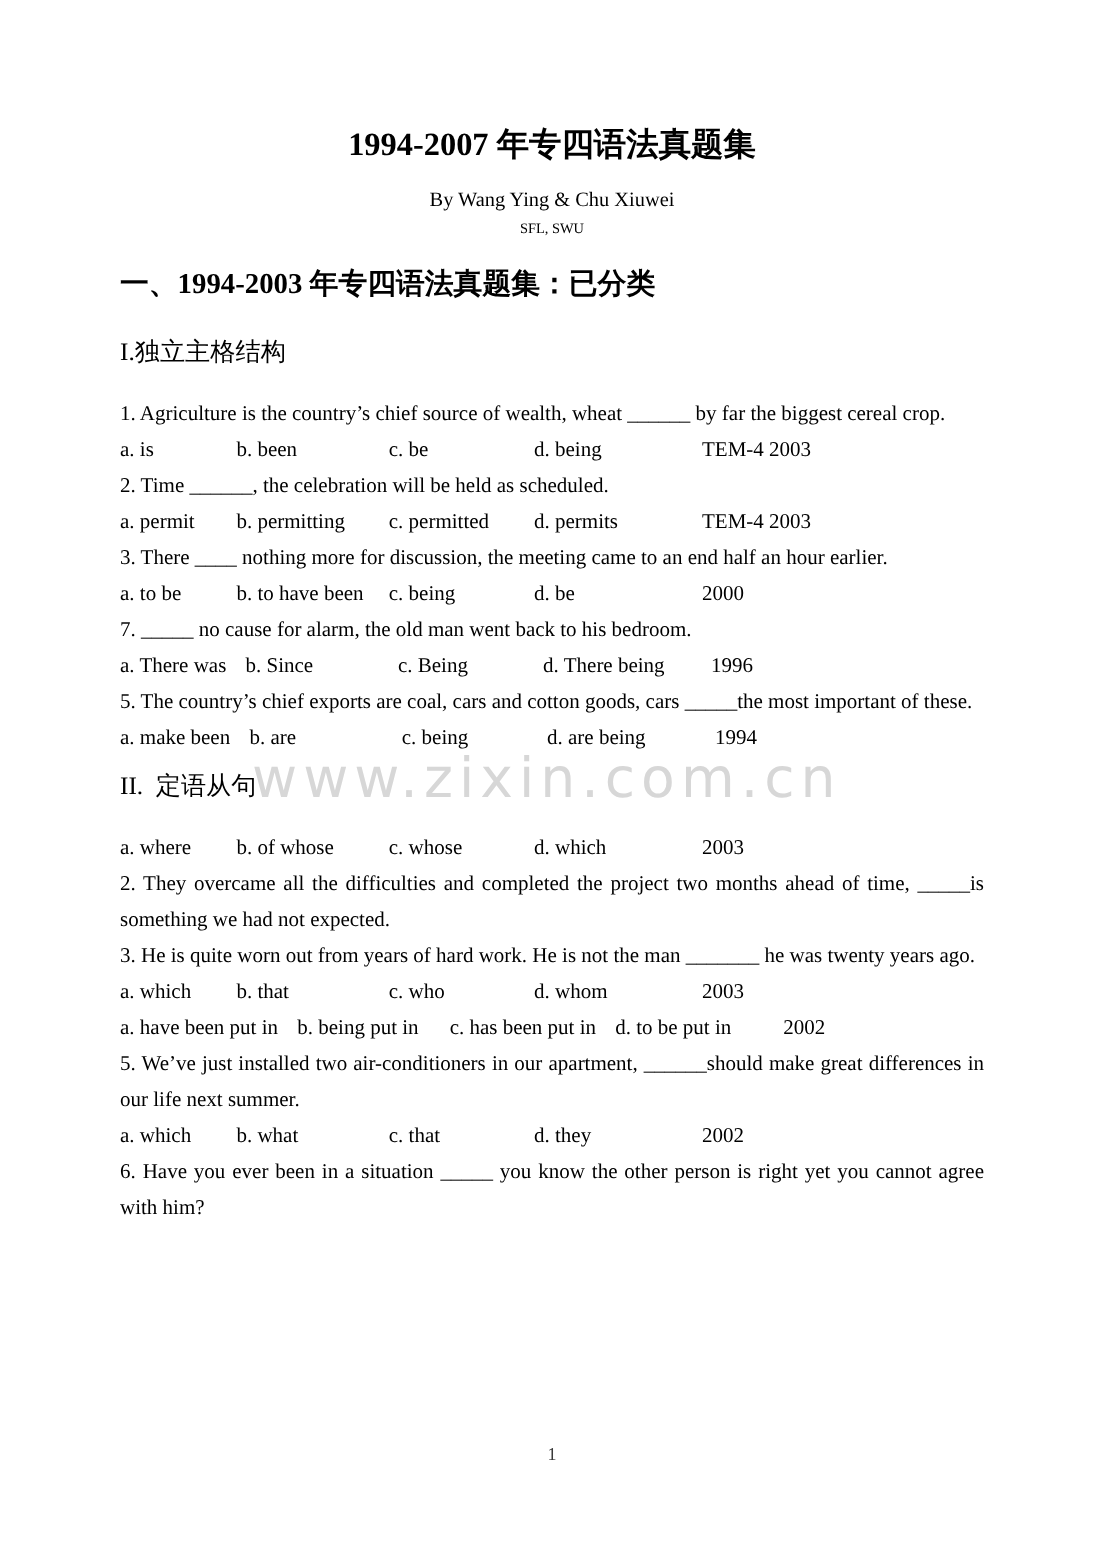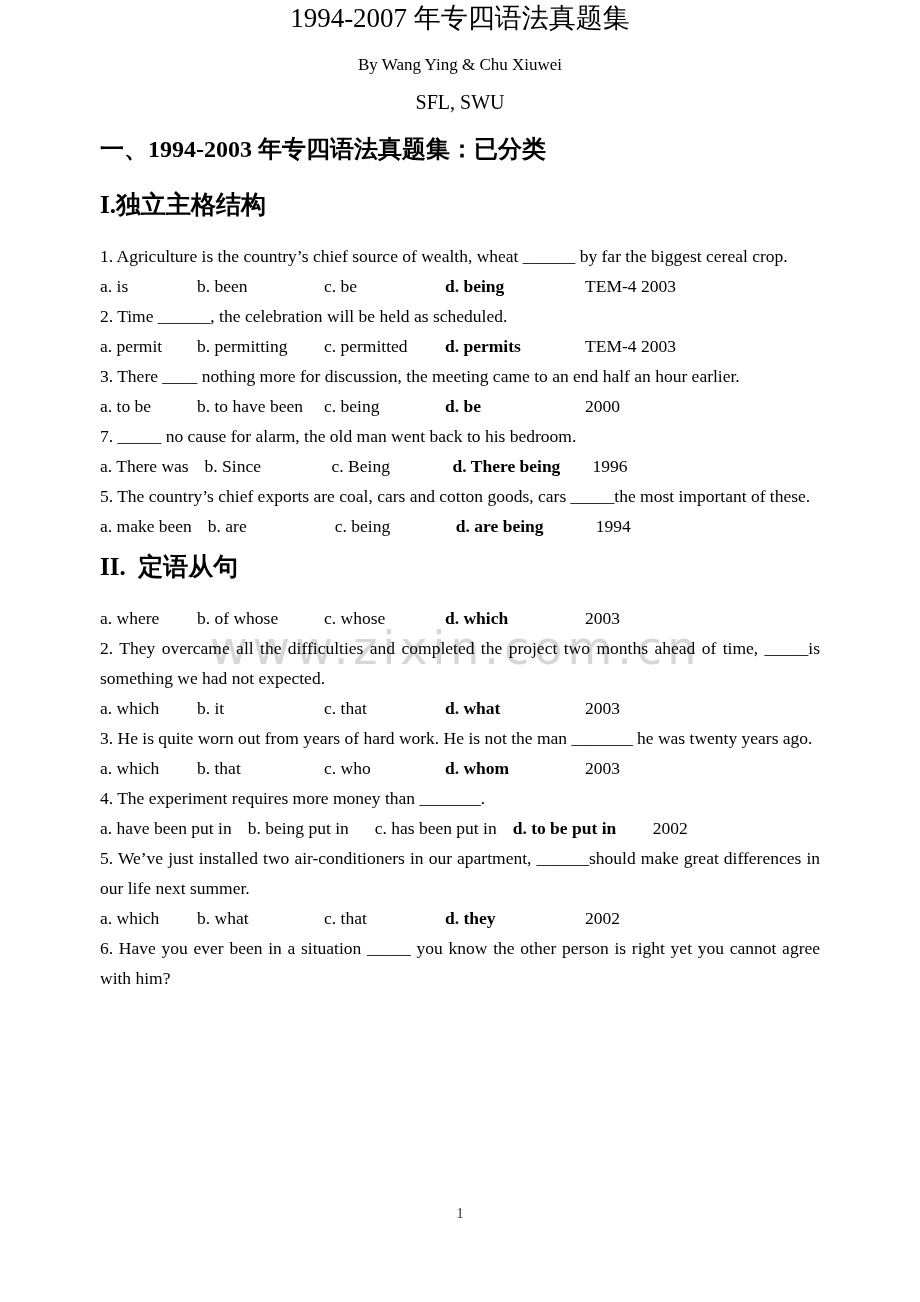--- a/index.html
+++ b/index.html
@@ -35,50 +35,51 @@
   }
   .content {
     position: absolute;
     left: 100px;
     top: 0;
     width: 720px;
     z-index: 1;
   }
   .doc-title {
     margin: 0;
+    padding-top: 102px;
     font-size: 27px;
     line-height: 36px;
-    font-weight: normal;
+    font-weight: bold;
     text-align: center;
     white-space: nowrap;
   }
   .byline {
     margin-top: 18px;
     font-size: 17px;
     line-height: 22px;
     text-align: center;
   }
   .affil {
-    margin-top: 16px;
-    font-size: 20px;
+    margin-top: 2px;
+    font-size: 12px;
     line-height: 21px;
     text-align: center;
   }
   .part-heading {
     margin: 20px 0 0 0;
     font-size: 24px;
     line-height: 32px;
     font-weight: bold;
     white-space: pre-wrap;
   }
   .sec-heading {
     margin: 12px 0 22px 0;
-    font-size: 25px;
+    font-size: 21px;
     line-height: 28px;
-    font-weight: bold;
+    font-weight: normal;
     white-space: pre-wrap;
   }
   #sections > .sec-heading:first-child {
     margin-top: 26px;
   }
   .q-text {
     margin: 0;
     font-size: 17.5px;
     line-height: 30px;
     text-align: justify;
@@ -93,21 +94,21 @@
   }
   .opt {
     display: inline-block;
     box-sizing: border-box;
     padding-right: 16px;
     white-space: nowrap;
   }
   .opt-0 { min-width: 97px; }
   .opt-1 { min-width: 127px; }
   .opt-2 { min-width: 121px; }
-  .opt-3 { min-width: 140px; font-weight: bold; }
+  .opt-3 { min-width: 140px; }
   .year {
     display: inline-block;
     white-space: nowrap;
   }
   .page-number {
     position: absolute;
     top: 1203px;
     left: 0;
     width: 920px;
     text-align: center;
@@ -135,24 +136,22 @@
         <div class="opt-row"><span class="opt opt-0">a. permit</span><span class="opt opt-1">b. permitting</span><span class="opt opt-2">c. permitted</span><span class="opt opt-3">d. permits</span><span class="year">TEM-4 2003</span></div>
         <p class="q-text">3. There ____ nothing more for discussion, the meeting came to an end half an hour earlier.</p>
         <div class="opt-row"><span class="opt opt-0">a. to be</span><span class="opt opt-1">b. to have been</span><span class="opt opt-2">c. being</span><span class="opt opt-3">d. be</span><span class="year">2000</span></div>
         <p class="q-text">7. _____ no cause for alarm, the old man went back to his bedroom.</p>
         <div class="opt-row"><span class="opt opt-0">a. There was</span><span class="opt opt-1">b. Since</span><span class="opt opt-2">c. Being</span><span class="opt opt-3">d. There being</span><span class="year">1996</span></div>
         <p class="q-text">5. The country’s chief exports are coal, cars and cotton goods, cars _____the most important of these.</p>
         <div class="opt-row"><span class="opt opt-0">a. make been</span><span class="opt opt-1">b. are</span><span class="opt opt-2">c. being</span><span class="opt opt-3">d. are being</span><span class="year">1994</span></div>
         <h3 class="sec-heading">II.  定语从句</h3>
         <div class="opt-row"><span class="opt opt-0">a. where</span><span class="opt opt-1">b. of whose</span><span class="opt opt-2">c. whose</span><span class="opt opt-3">d. which</span><span class="year">2003</span></div>
         <p class="q-text">2. They overcame all the difficulties and completed the project two months ahead of time, _____is something we had not expected.</p>
-        <div class="opt-row"><span class="opt opt-0">a. which</span><span class="opt opt-1">b. it</span><span class="opt opt-2">c. that</span><span class="opt opt-3">d. what</span><span class="year">2003</span></div>
         <p class="q-text">3. He is quite worn out from years of hard work. He is not the man _______ he was twenty years ago.</p>
         <div class="opt-row"><span class="opt opt-0">a. which</span><span class="opt opt-1">b. that</span><span class="opt opt-2">c. who</span><span class="opt opt-3">d. whom</span><span class="year">2003</span></div>
-        <p class="q-text">4. The experiment requires more money than _______.</p>
         <div class="opt-row"><span class="opt opt-0">a. have been put in</span><span class="opt opt-1">b. being put in</span><span class="opt opt-2">c. has been put in</span><span class="opt opt-3">d. to be put in</span><span class="year">2002</span></div>
         <p class="q-text">5. We’ve just installed two air-conditioners in our apartment, ______should make great differences in our life next summer.</p>
         <div class="opt-row"><span class="opt opt-0">a. which</span><span class="opt opt-1">b. what</span><span class="opt opt-2">c. that</span><span class="opt opt-3">d. they</span><span class="year">2002</span></div>
         <p class="q-text">6. Have you ever been in a situation _____ you know the other person is right yet you cannot agree with him?</p>
       </div>
   </div>
   <div class="page-number">1</div>
 </div>
 
 </body></html>

